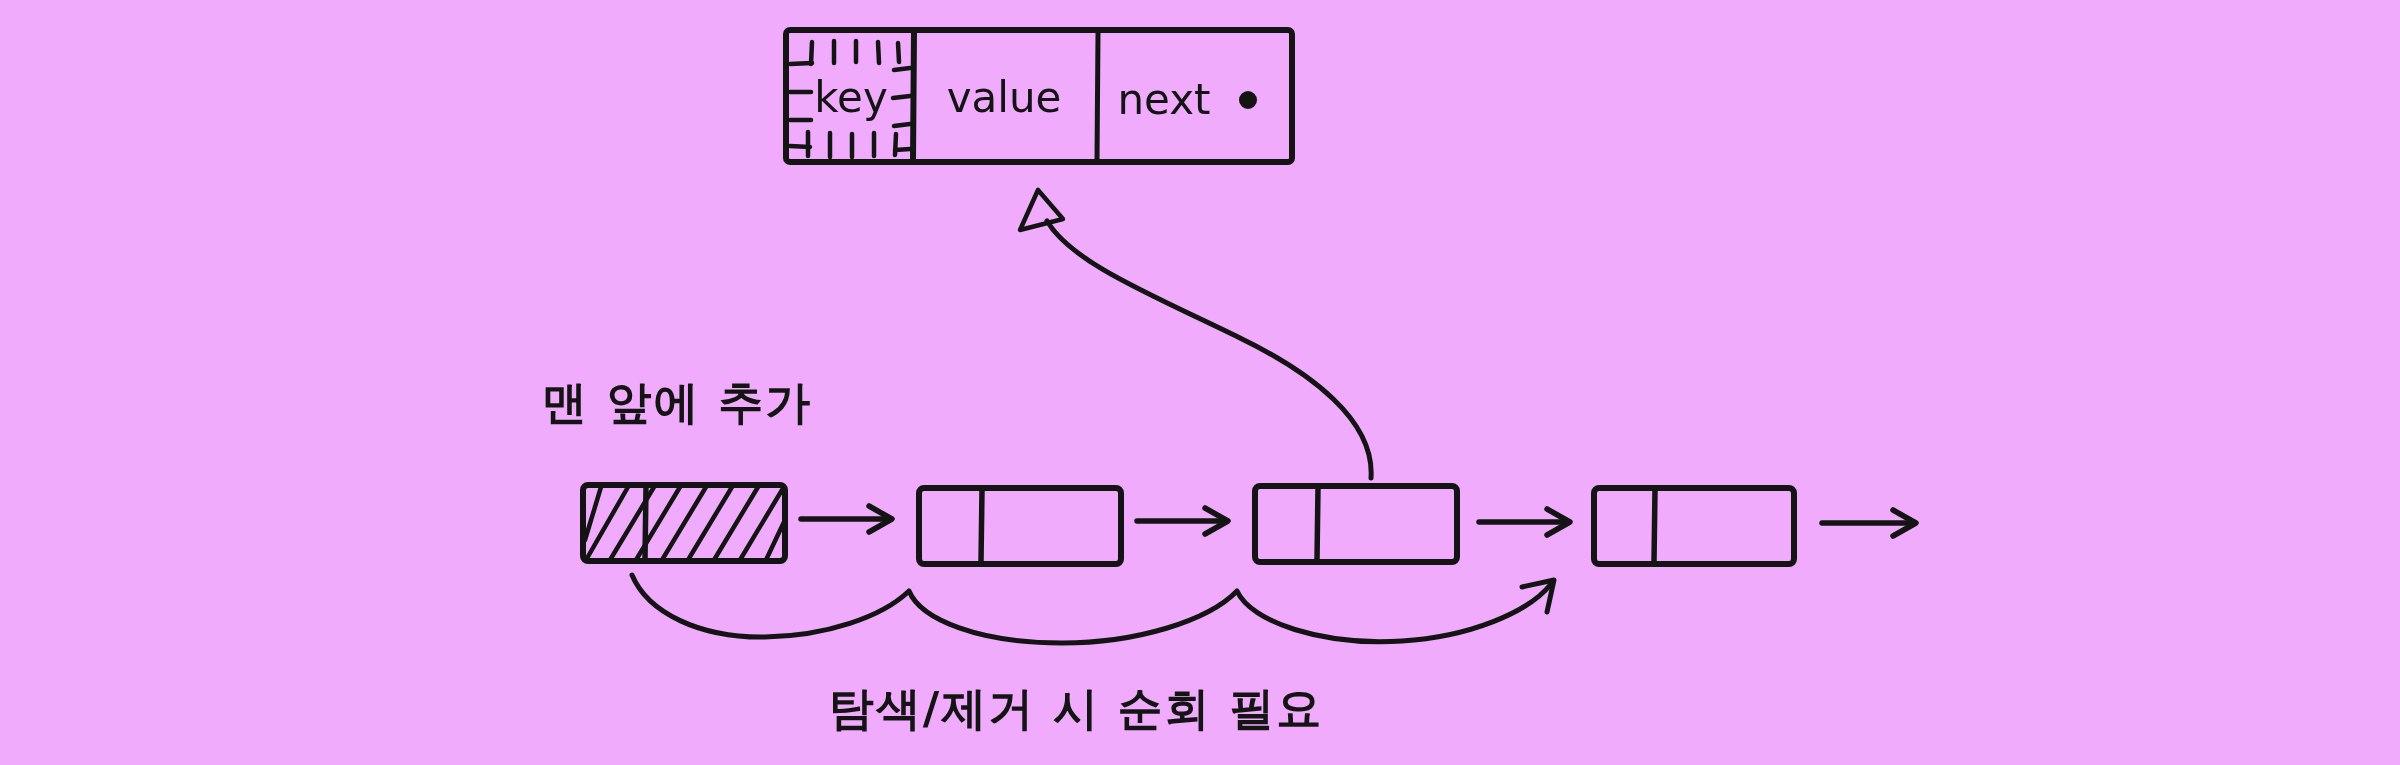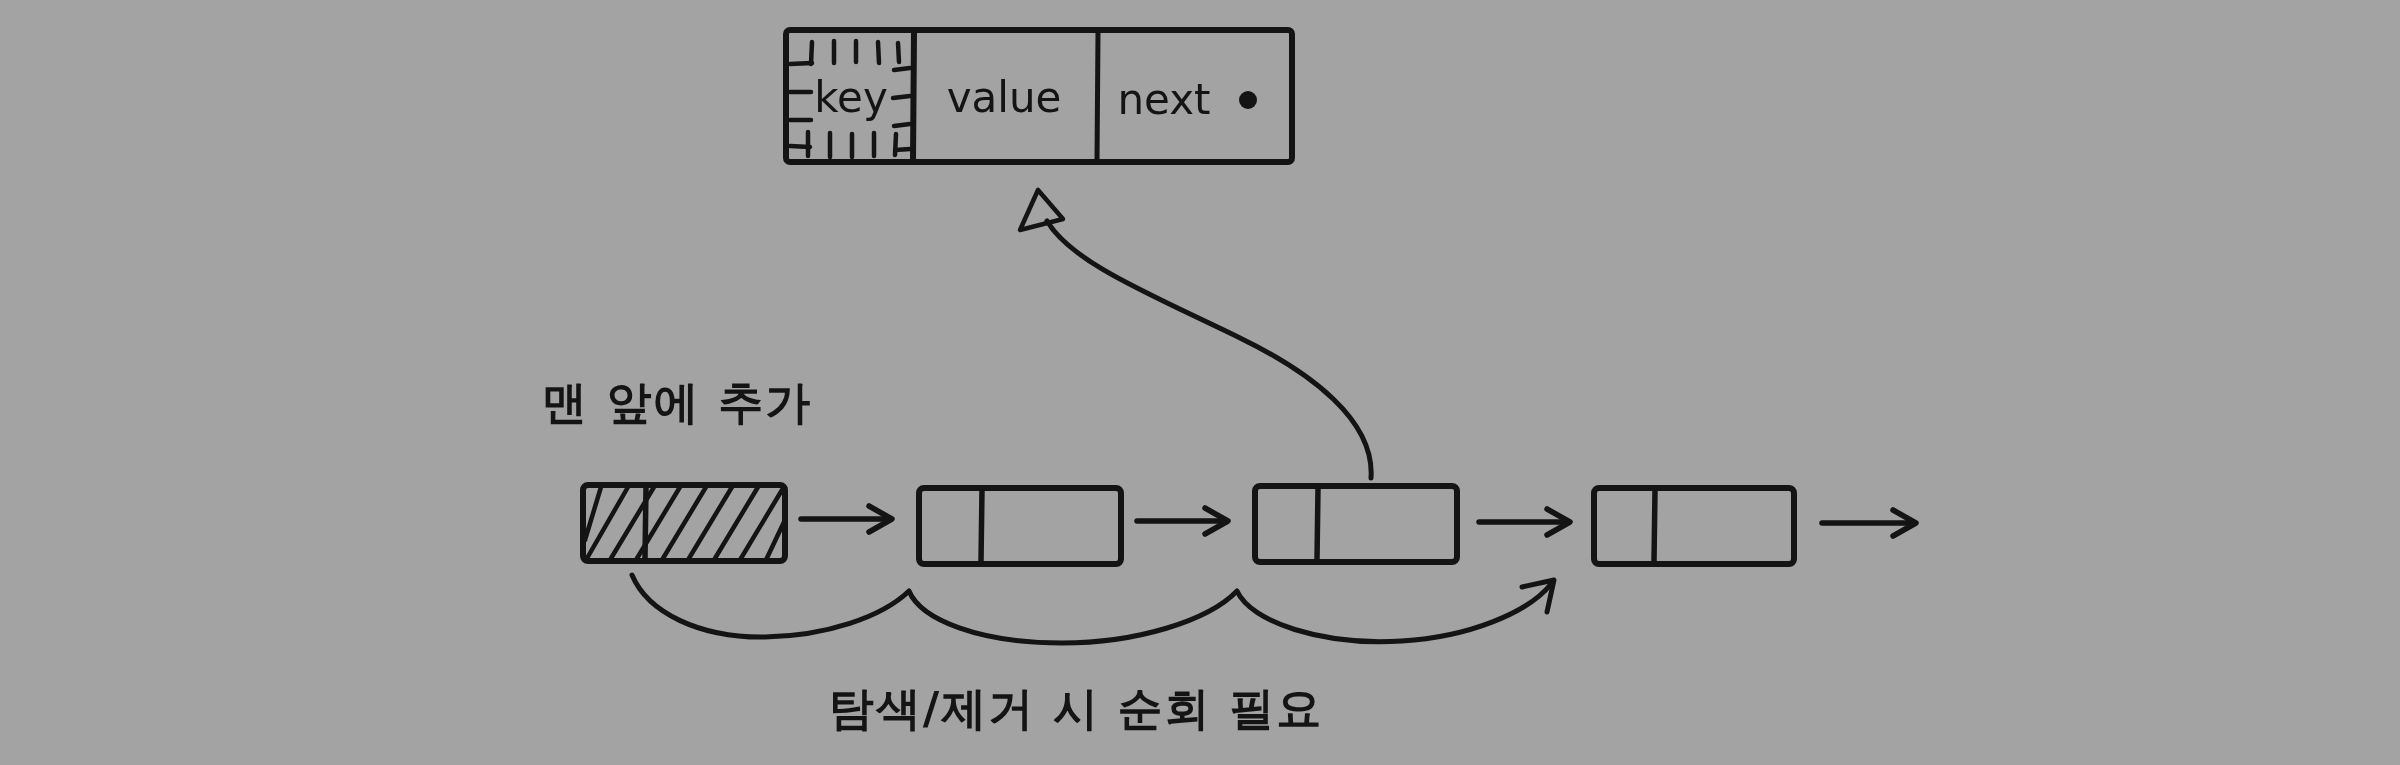--- a/index.html
+++ b/index.html
@@ -5,21 +5,21 @@
   html, body {
     margin: 0;
     padding: 0;
     background: #ffffff;
     font-family: "DejaVu Sans", sans-serif;
   }
   .canvas {
     position: relative;
     width: 2400px;
     height: 765px;
-    background: #a3a3a3;
+    background: #f0abfc;
     overflow: hidden;
   }
   svg { position: absolute; top: 0; left: 0; }
   .ink {
     stroke: #141414;
     fill: none;
     stroke-linecap: round;
     stroke-linejoin: round;
   }
   text.sketch {

